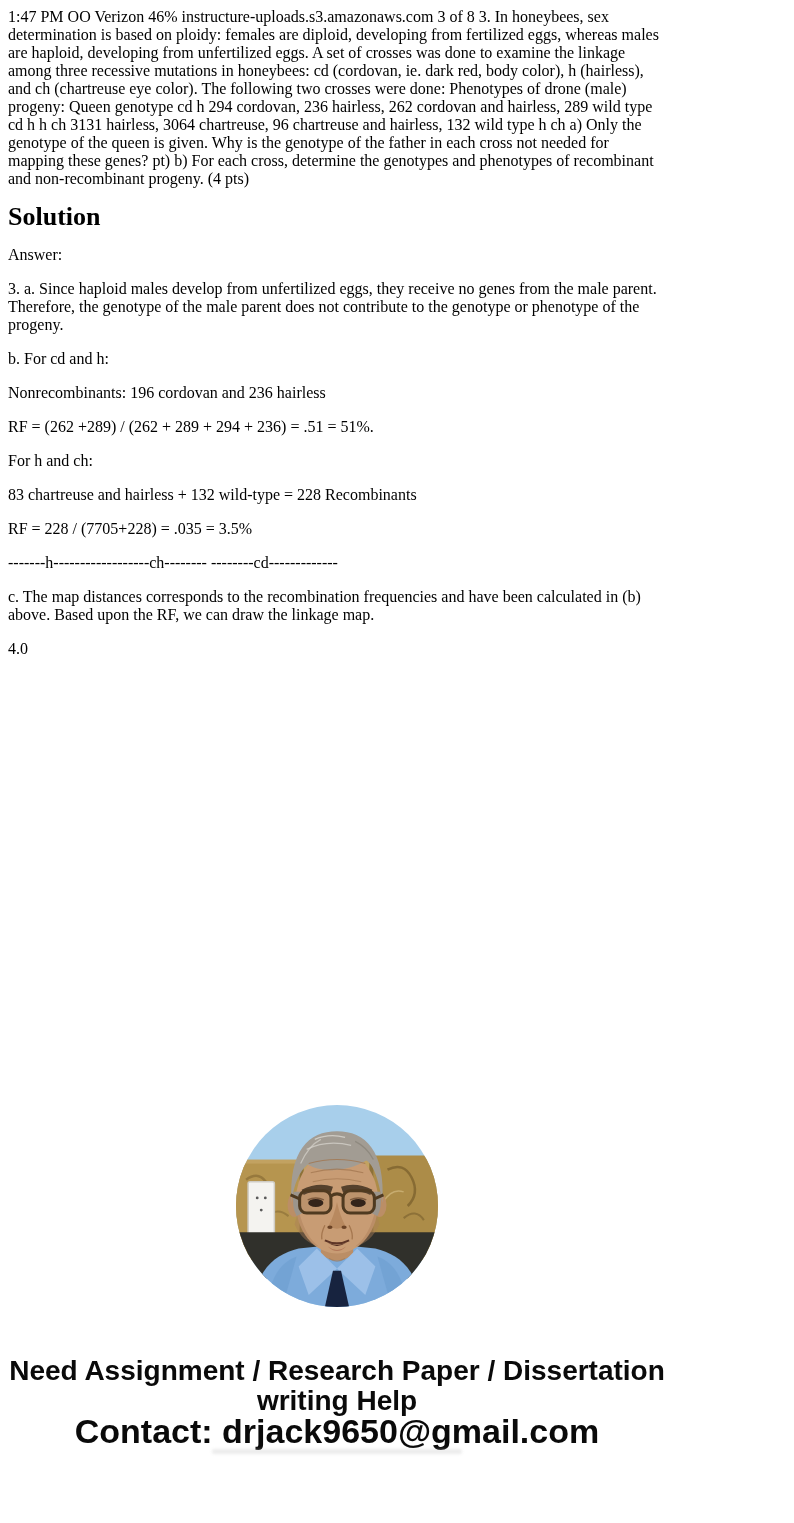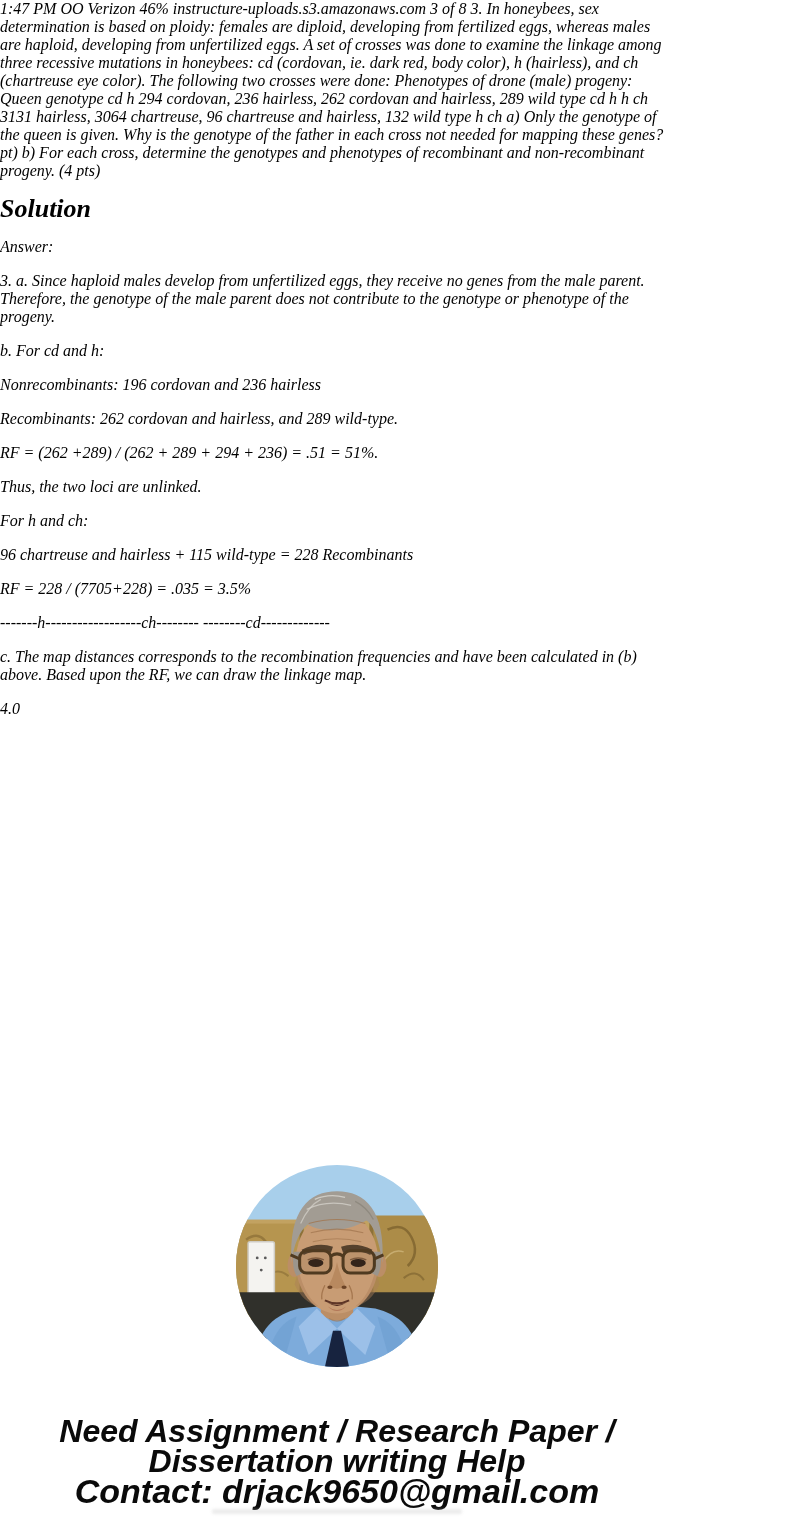--- a/index.html
+++ b/index.html
@@ -5,24 +5,24 @@
   html, body { margin: 0; padding: 0; }
   body {
     width: 794px;
     height: 1523px;
     background: #ffffff;
     overflow: hidden;
     font-family: "Liberation Serif", serif;
     color: #000000;
   }
   .page {
+    padding: 8px;
     box-sizing: border-box;
     width: 674px;
     height: 1523px;
-    font-style: italic;
   }
   .page > :first-child { margin-top: 0; }
   p.doc {
     font-size: 16px;
     line-height: 18px;
     margin: 16px 0;
   }
   h3.doc-heading {
     font-size: 26px;
     line-height: 22px;
@@ -36,21 +36,21 @@
   }
   .avatar-wrap svg { display: block; }
   .footer {
     margin-top: 49px;
     text-align: center;
     font-family: "Liberation Sans", sans-serif;
     font-weight: 700;
     color: #0a0a0a;
   }
   .footer-heading {
-    font-size: 32px;
+    font-size: 28px;
     line-height: 30px;
     max-width: 746px;
     margin: 0 auto;
   }
   .footer-contact {
     font-size: 34px;
     line-height: 30px;
     margin: 0 auto;
   }
   .footer-smudge {
@@ -69,25 +69,23 @@
 <div class="page">
 
   <p class="doc">1:47 PM OO Verizon 46% instructure-uploads.s3.amazonaws.com 3 of 8 3. In honeybees, sex determination is based on ploidy: females are diploid, developing from fertilized eggs, whereas males are haploid, developing from unfertilized eggs. A set of crosses was done to examine the linkage among three recessive mutations in honeybees: cd (cordovan, ie. dark red, body color), h (hairless), and ch (chartreuse eye color). The following two crosses were done: Phenotypes of drone (male) progeny: Queen genotype cd h 294 cordovan, 236 hairless, 262 cordovan and hairless, 289 wild type cd h h ch 3131 hairless, 3064 chartreuse, 96 chartreuse and hairless, 132 wild type h ch a) Only the genotype of the queen is given. Why is the genotype of the father in each cross not needed for mapping these genes? pt) b) For each cross, determine the genotypes and phenotypes of recombinant and non-recombinant progeny. (4 pts)</p>
 
   <h3 class="doc-heading">Solution</h3>
 
   <p class="doc">Answer:</p>
   <p class="doc">3. a. Since haploid males develop from unfertilized eggs, they receive no genes from the male parent. Therefore, the genotype of the male parent does not contribute to the genotype or phenotype of the progeny.</p>
   <p class="doc">b. For cd and h:</p>
   <p class="doc">Nonrecombinants: 196 cordovan and 236 hairless</p>
-  <p class="doc">Recombinants: 262 cordovan and hairless, and 289 wild-type.</p>
   <p class="doc">RF = (262 +289) / (262 + 289 + 294 + 236) = .51 = 51%.</p>
-  <p class="doc">Thus, the two loci are unlinked.</p>
   <p class="doc">For h and ch:</p>
-  <p class="doc">96 chartreuse and hairless + 115 wild-type = 228 Recombinants</p>
+  <p class="doc">83 chartreuse and hairless + 132 wild-type = 228 Recombinants</p>
   <p class="doc">RF = 228 / (7705+228) = .035 = 3.5%</p>
   <p class="doc">-------h------------------ch-------- --------cd-------------</p>
   <p class="doc">c. The map distances corresponds to the recombination frequencies and have been calculated in (b) above. Based upon the RF, we can draw the linkage map.</p>
   <p class="doc">4.0</p>
 
   <div class="avatar-wrap">
     <svg viewBox="0 0 200 200" width="202" height="202" role="img">
       <defs>
         <clipPath id="avclip">
             <circle cx="100" cy="100" r="100"></circle>

